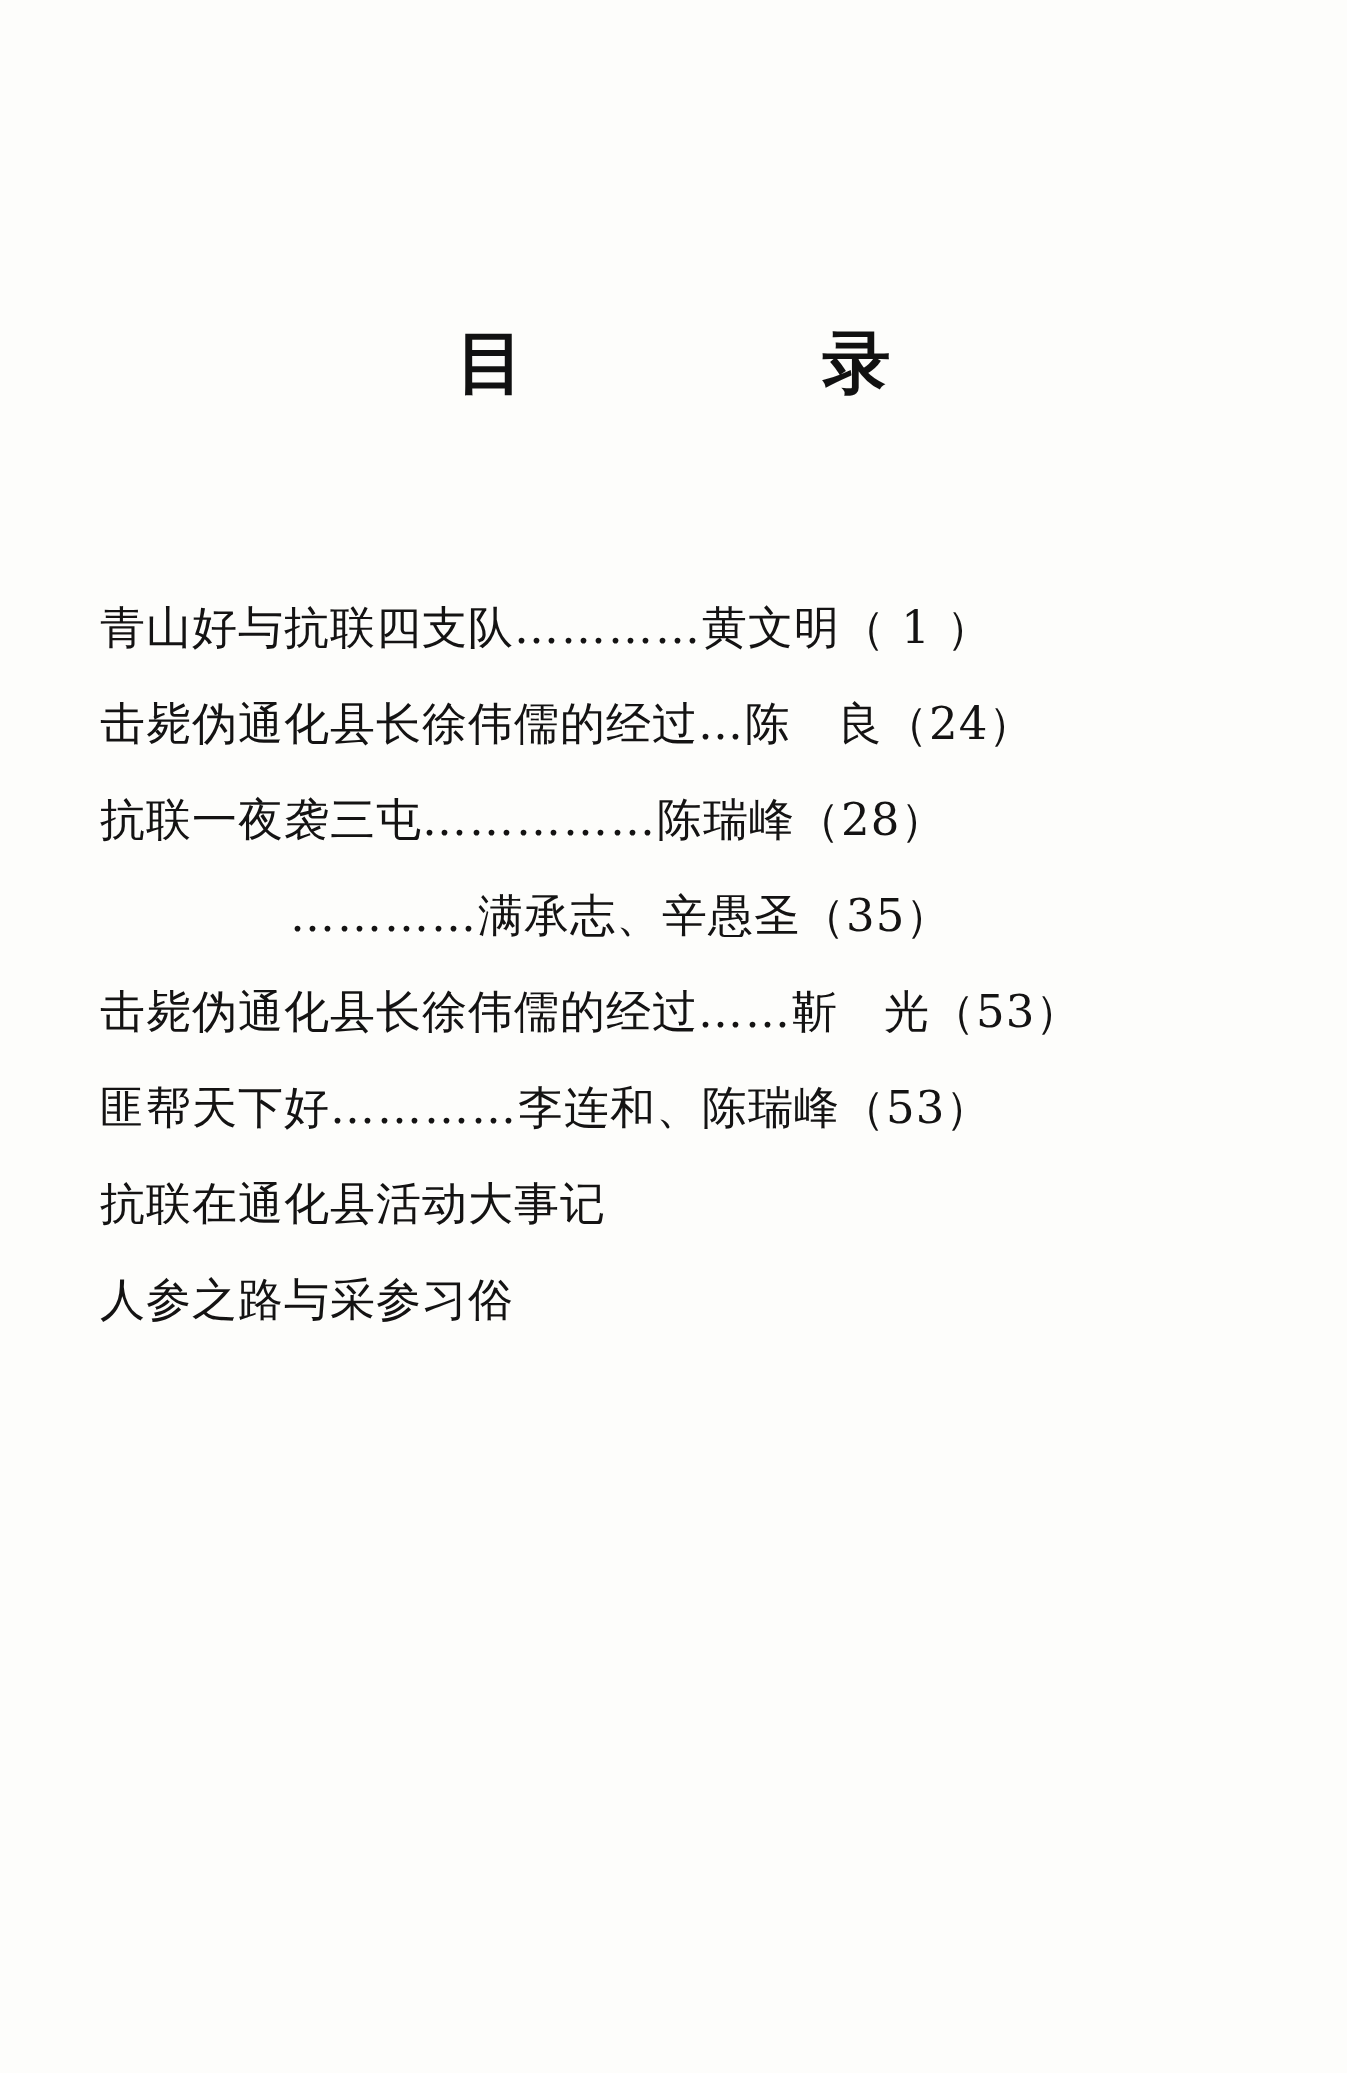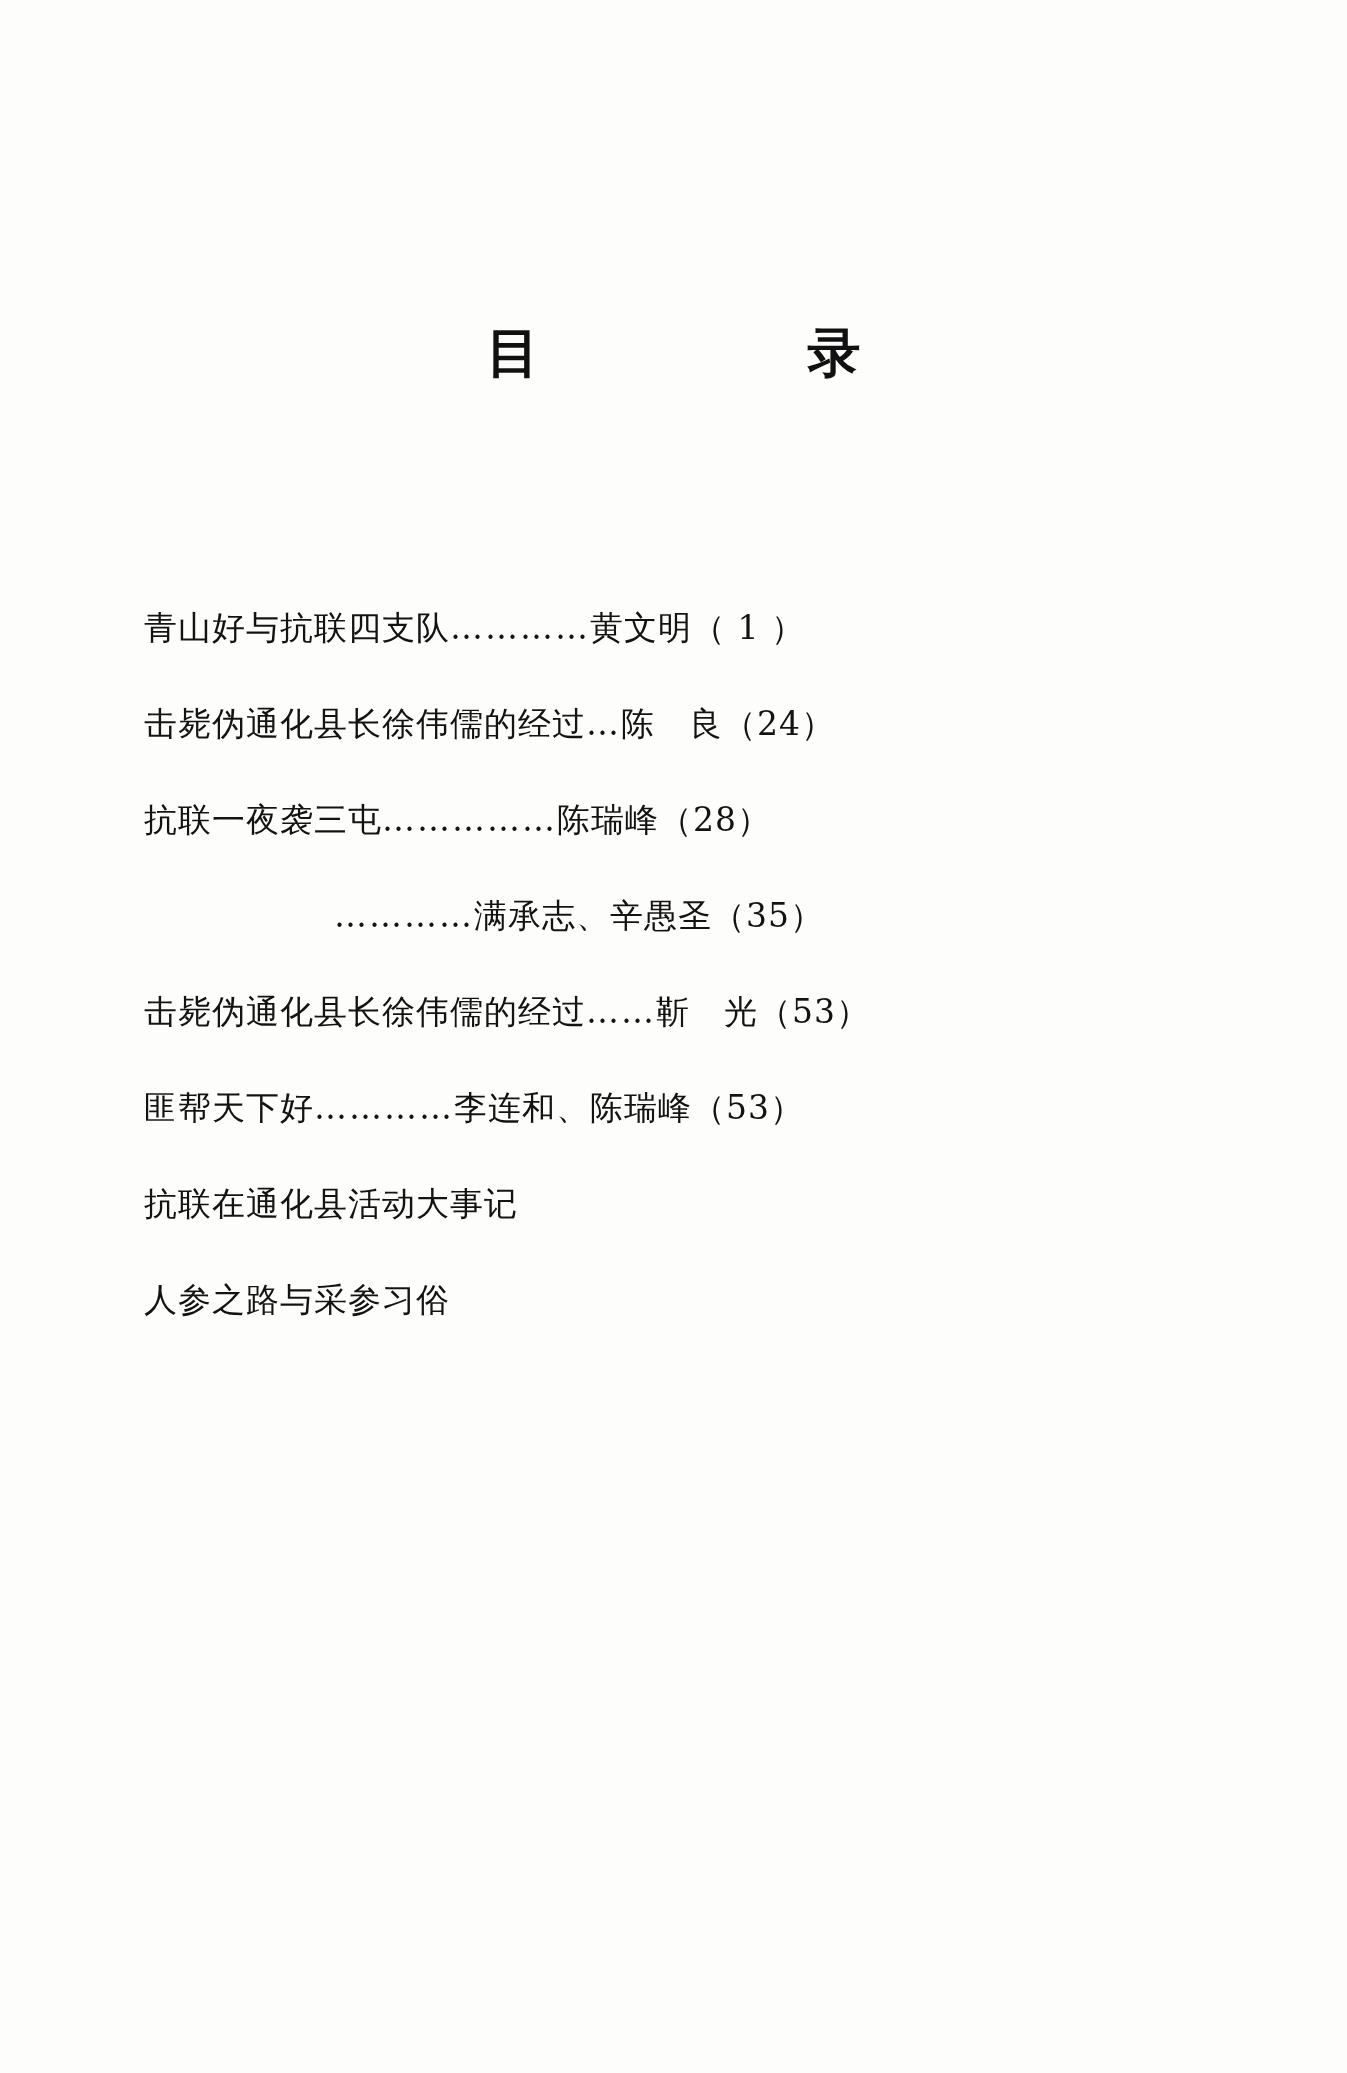--- a/index.html
+++ b/index.html
@@ -22,39 +22,38 @@
     background: #fdfdfb;
   }
   .toc-title {
     position: absolute;
     top: 318px;
     left: 0;
     width: 1347px;
     text-align: center;
     font-family: "DejaVu Serif", serif;
     font-weight: bold;
-    font-size: 53px;
+    font-size: 68px;
     letter-spacing: 54px;
     text-indent: 54px;
     color: #111;
   }
   .toc-body {
     position: absolute;
     top: 580px;
     left: 100px;
     width: 1130px;
   }
   .toc-line {
     font-family: "DejaVu Serif", serif;
-    font-size: 33px;
+    font-size: 45px;
     line-height: 96px;
     white-space: nowrap;
     color: #141313;
     letter-spacing: 1px;
-    margin-left: 44px;
   }
   .toc-line .indent-1 { display: inline-block; width: 90px; }
   .toc-line .indent-2 { display: inline-block; width: 190px; }
   .t-title { }
   .t-dots { letter-spacing: 2px; }
   .t-author { }
   .t-page { }
 </style>
 </head>
 <body>

